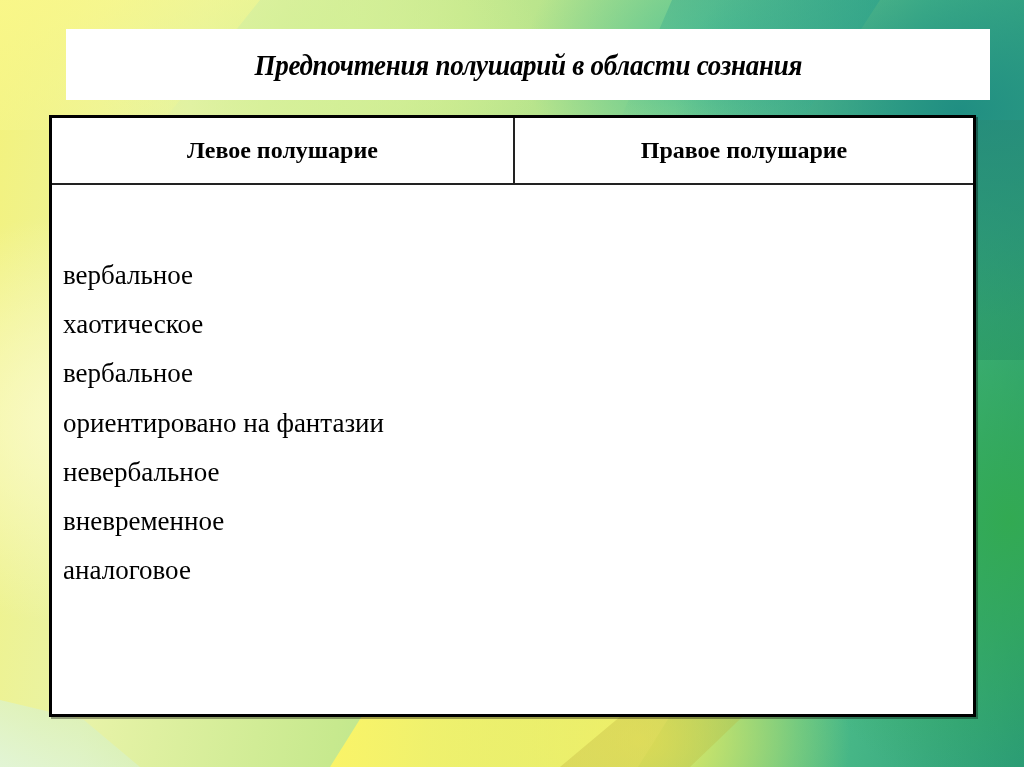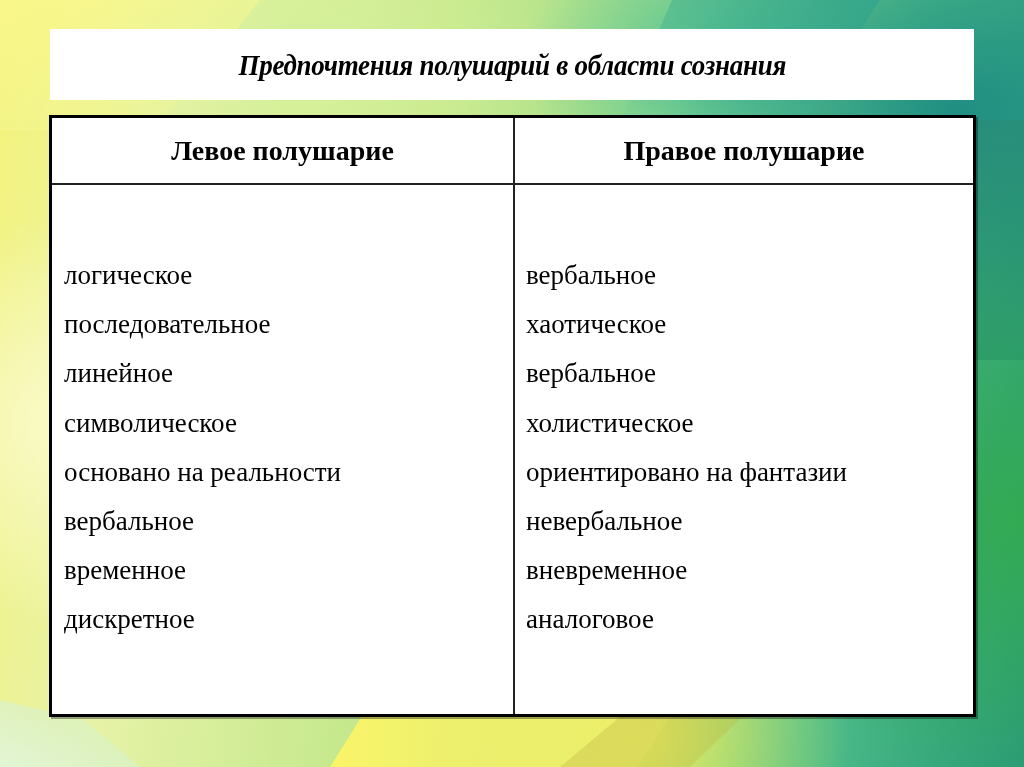--- a/index.html
+++ b/index.html
@@ -51,21 +51,21 @@
       background: linear-gradient(30deg, rgba(225,245,220,0.9), rgba(200,235,170,0.4));
       clip-path: polygon(0 0, 60% 30%, 100% 100%, 0 100%);
     }
     .facet.f6 {
       left: 976px; top: 120px; width: 48px; height: 240px;
       background: linear-gradient(180deg, rgba(40,140,120,0.7), rgba(40,150,100,0.6));
     }
 
     .title-box {
       position: absolute;
-      left: 50px;
+      left: 66px;
       top: 29px;
       width: 924px;
       height: 71px;
       background: #ffffff;
       display: flex;
       align-items: center;
       justify-content: center;
     }
     .title-text {
       font-family: "Liberation Serif", serif;
@@ -90,21 +90,21 @@
       display: grid;
       grid-template-columns: 463px 1fr;
       grid-template-rows: 67px 1fr;
     }
     .th {
       display: flex;
       align-items: center;
       justify-content: center;
       font-family: "Liberation Serif", serif;
       font-weight: bold;
-      font-size: 28px;
+      font-size: 24px;
       color: #000;
       border-bottom: 2px solid #222;
     }
     .th.left { border-right: 2px solid #222; }
     .td {
       padding-top: 66px;
       padding-left: 12px;
       font-family: "Liberation Serif", serif;
       font-size: 27px;
       color: #000;
@@ -128,34 +128,23 @@
 <div class="facet f6"></div>
 
 <div class="title-box">
   <span class="title-text">Предпочтения полушарий в области сознания</span>
 </div>
 
 <div class="table">
   <div class="th left">Левое полушарие</div>
   <div class="th right">Правое полушарие</div>
 
-  <div class="td left">
-    <span class="item">логическое</span>
-    <span class="item">последовательное</span>
-    <span class="item">линейное</span>
-    <span class="item">символическое</span>
-    <span class="item">основано на реальности</span>
-    <span class="item">вербальное</span>
-    <span class="item">временное</span>
-    <span class="item">дискретное</span>
-  </div>
 
   <div class="td right">
     <span class="item">вербальное</span>
     <span class="item">хаотическое</span>
     <span class="item">вербальное</span>
-    <span class="item">холистическое</span>
     <span class="item">ориентировано на фантазии</span>
     <span class="item">невербальное</span>
     <span class="item">вневременное</span>
     <span class="item">аналоговое</span>
   </div>
 </div>
 
 </body></html>

